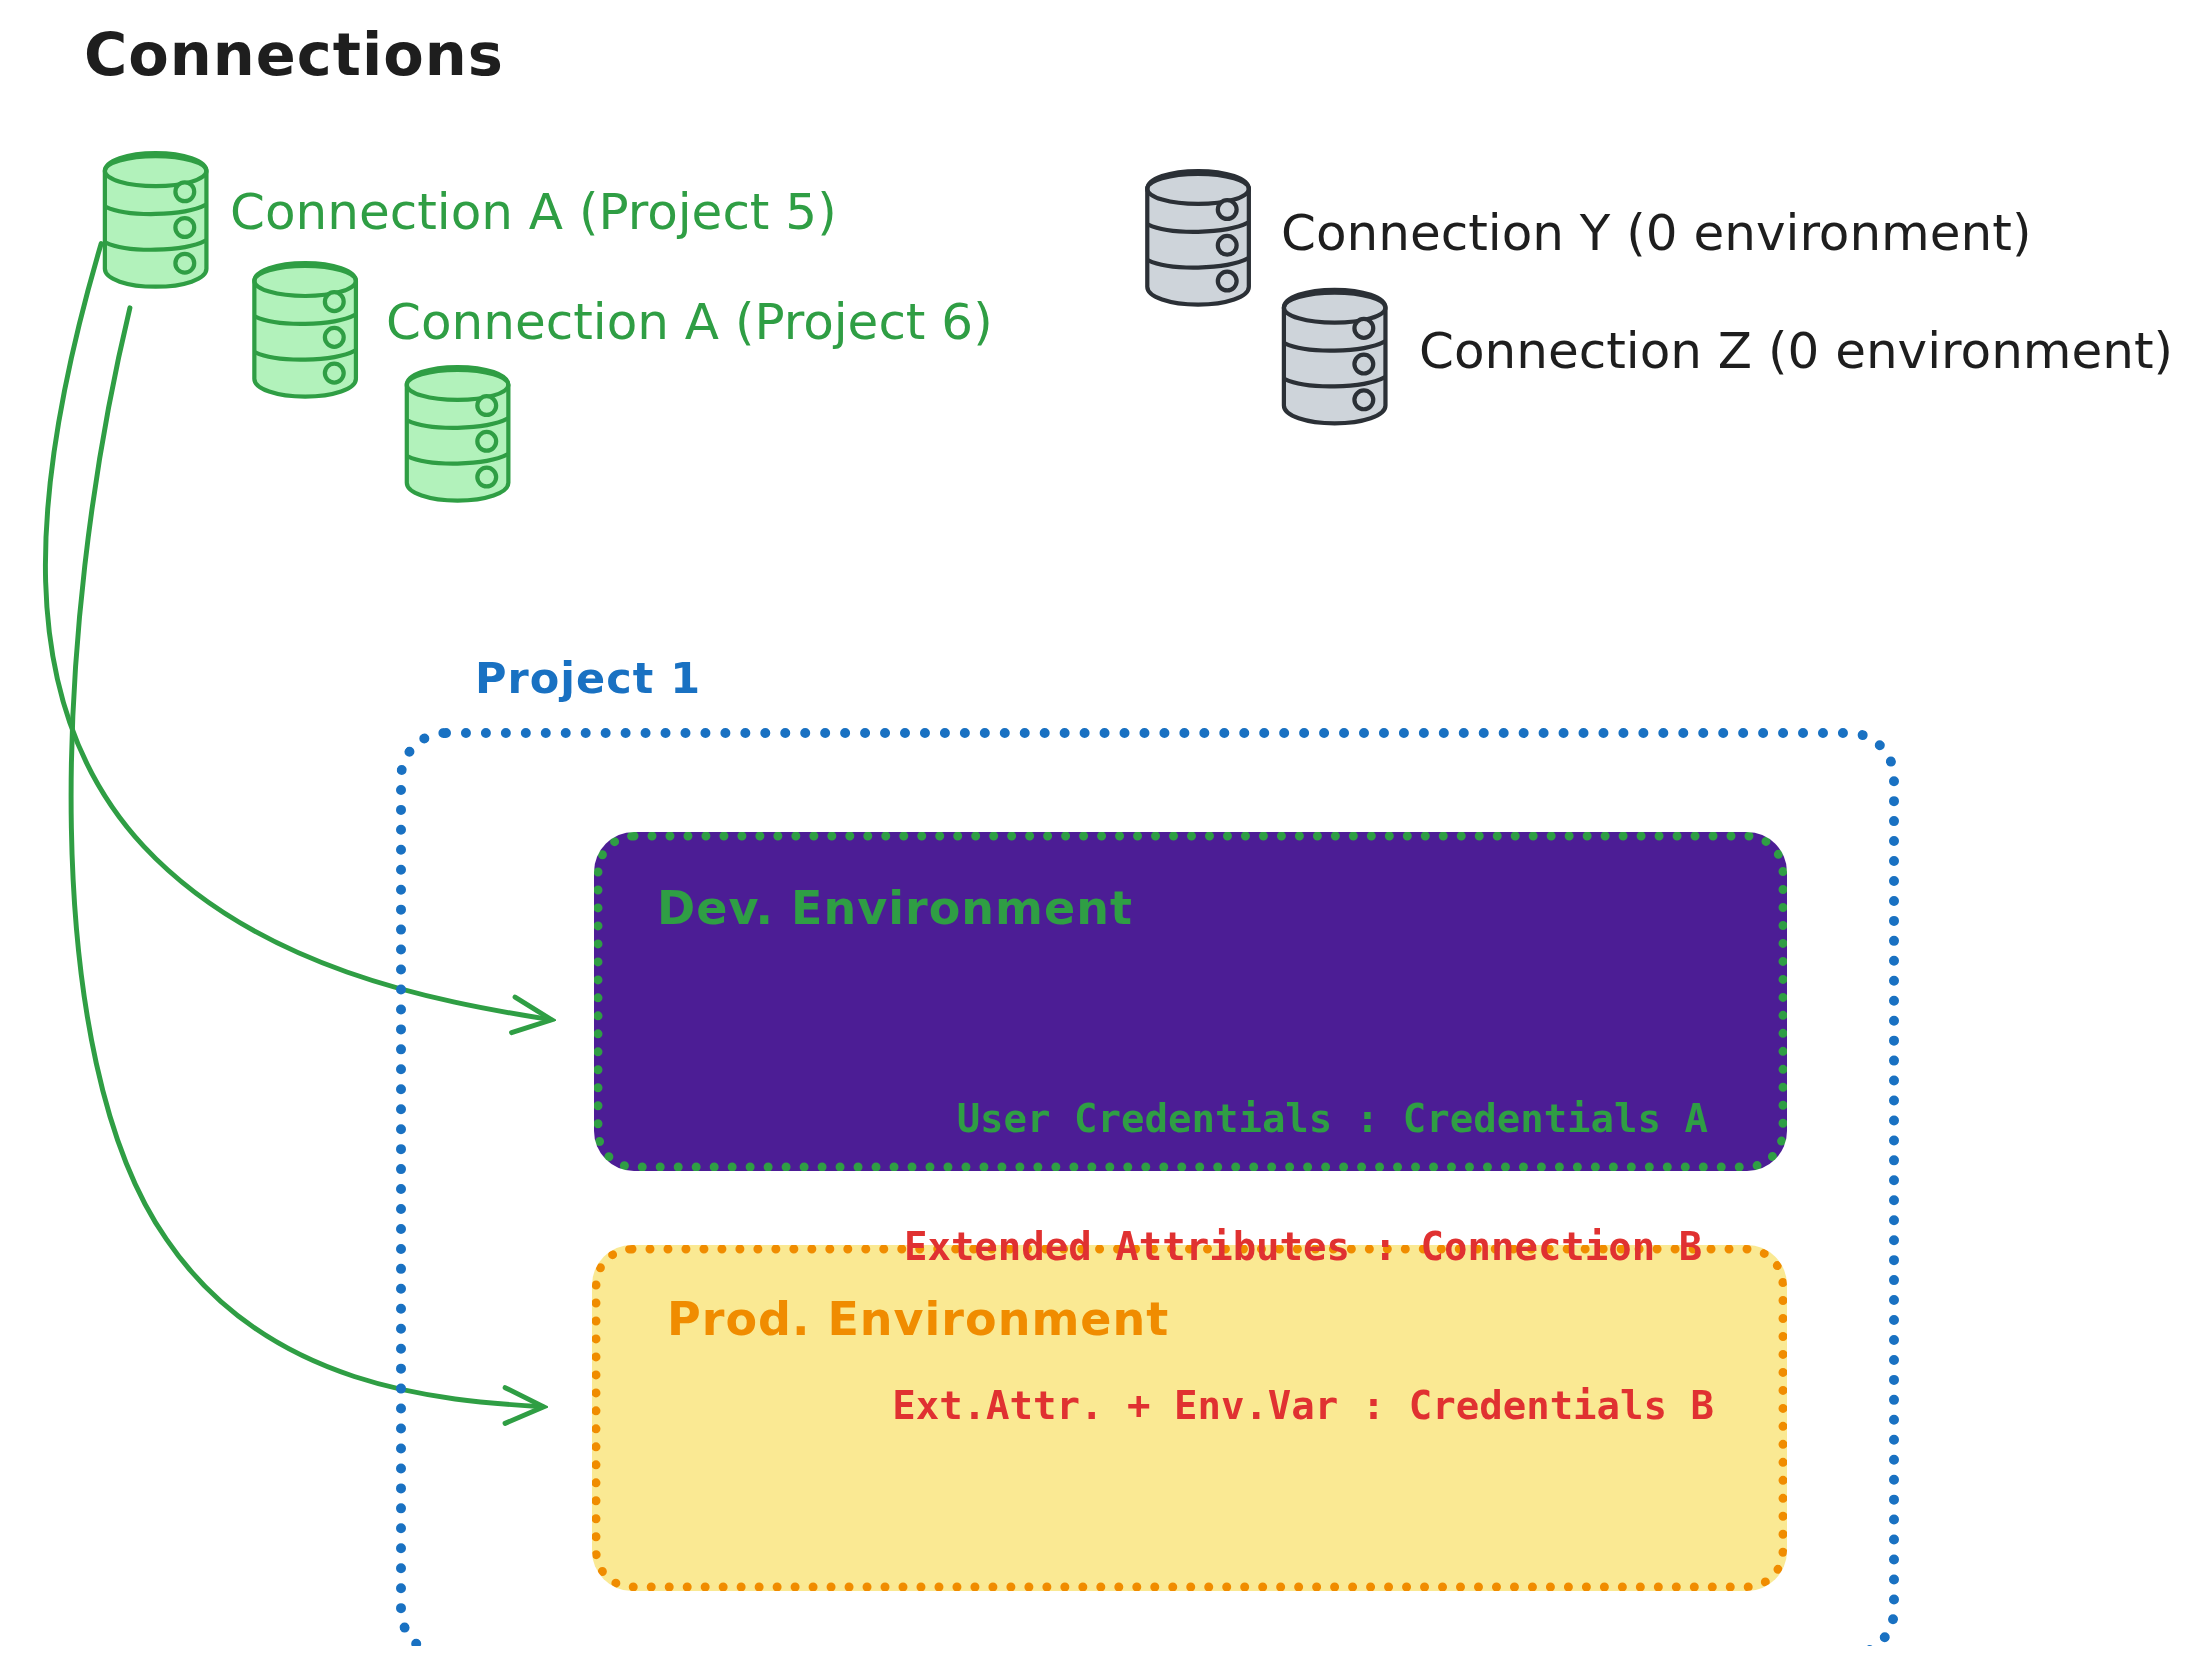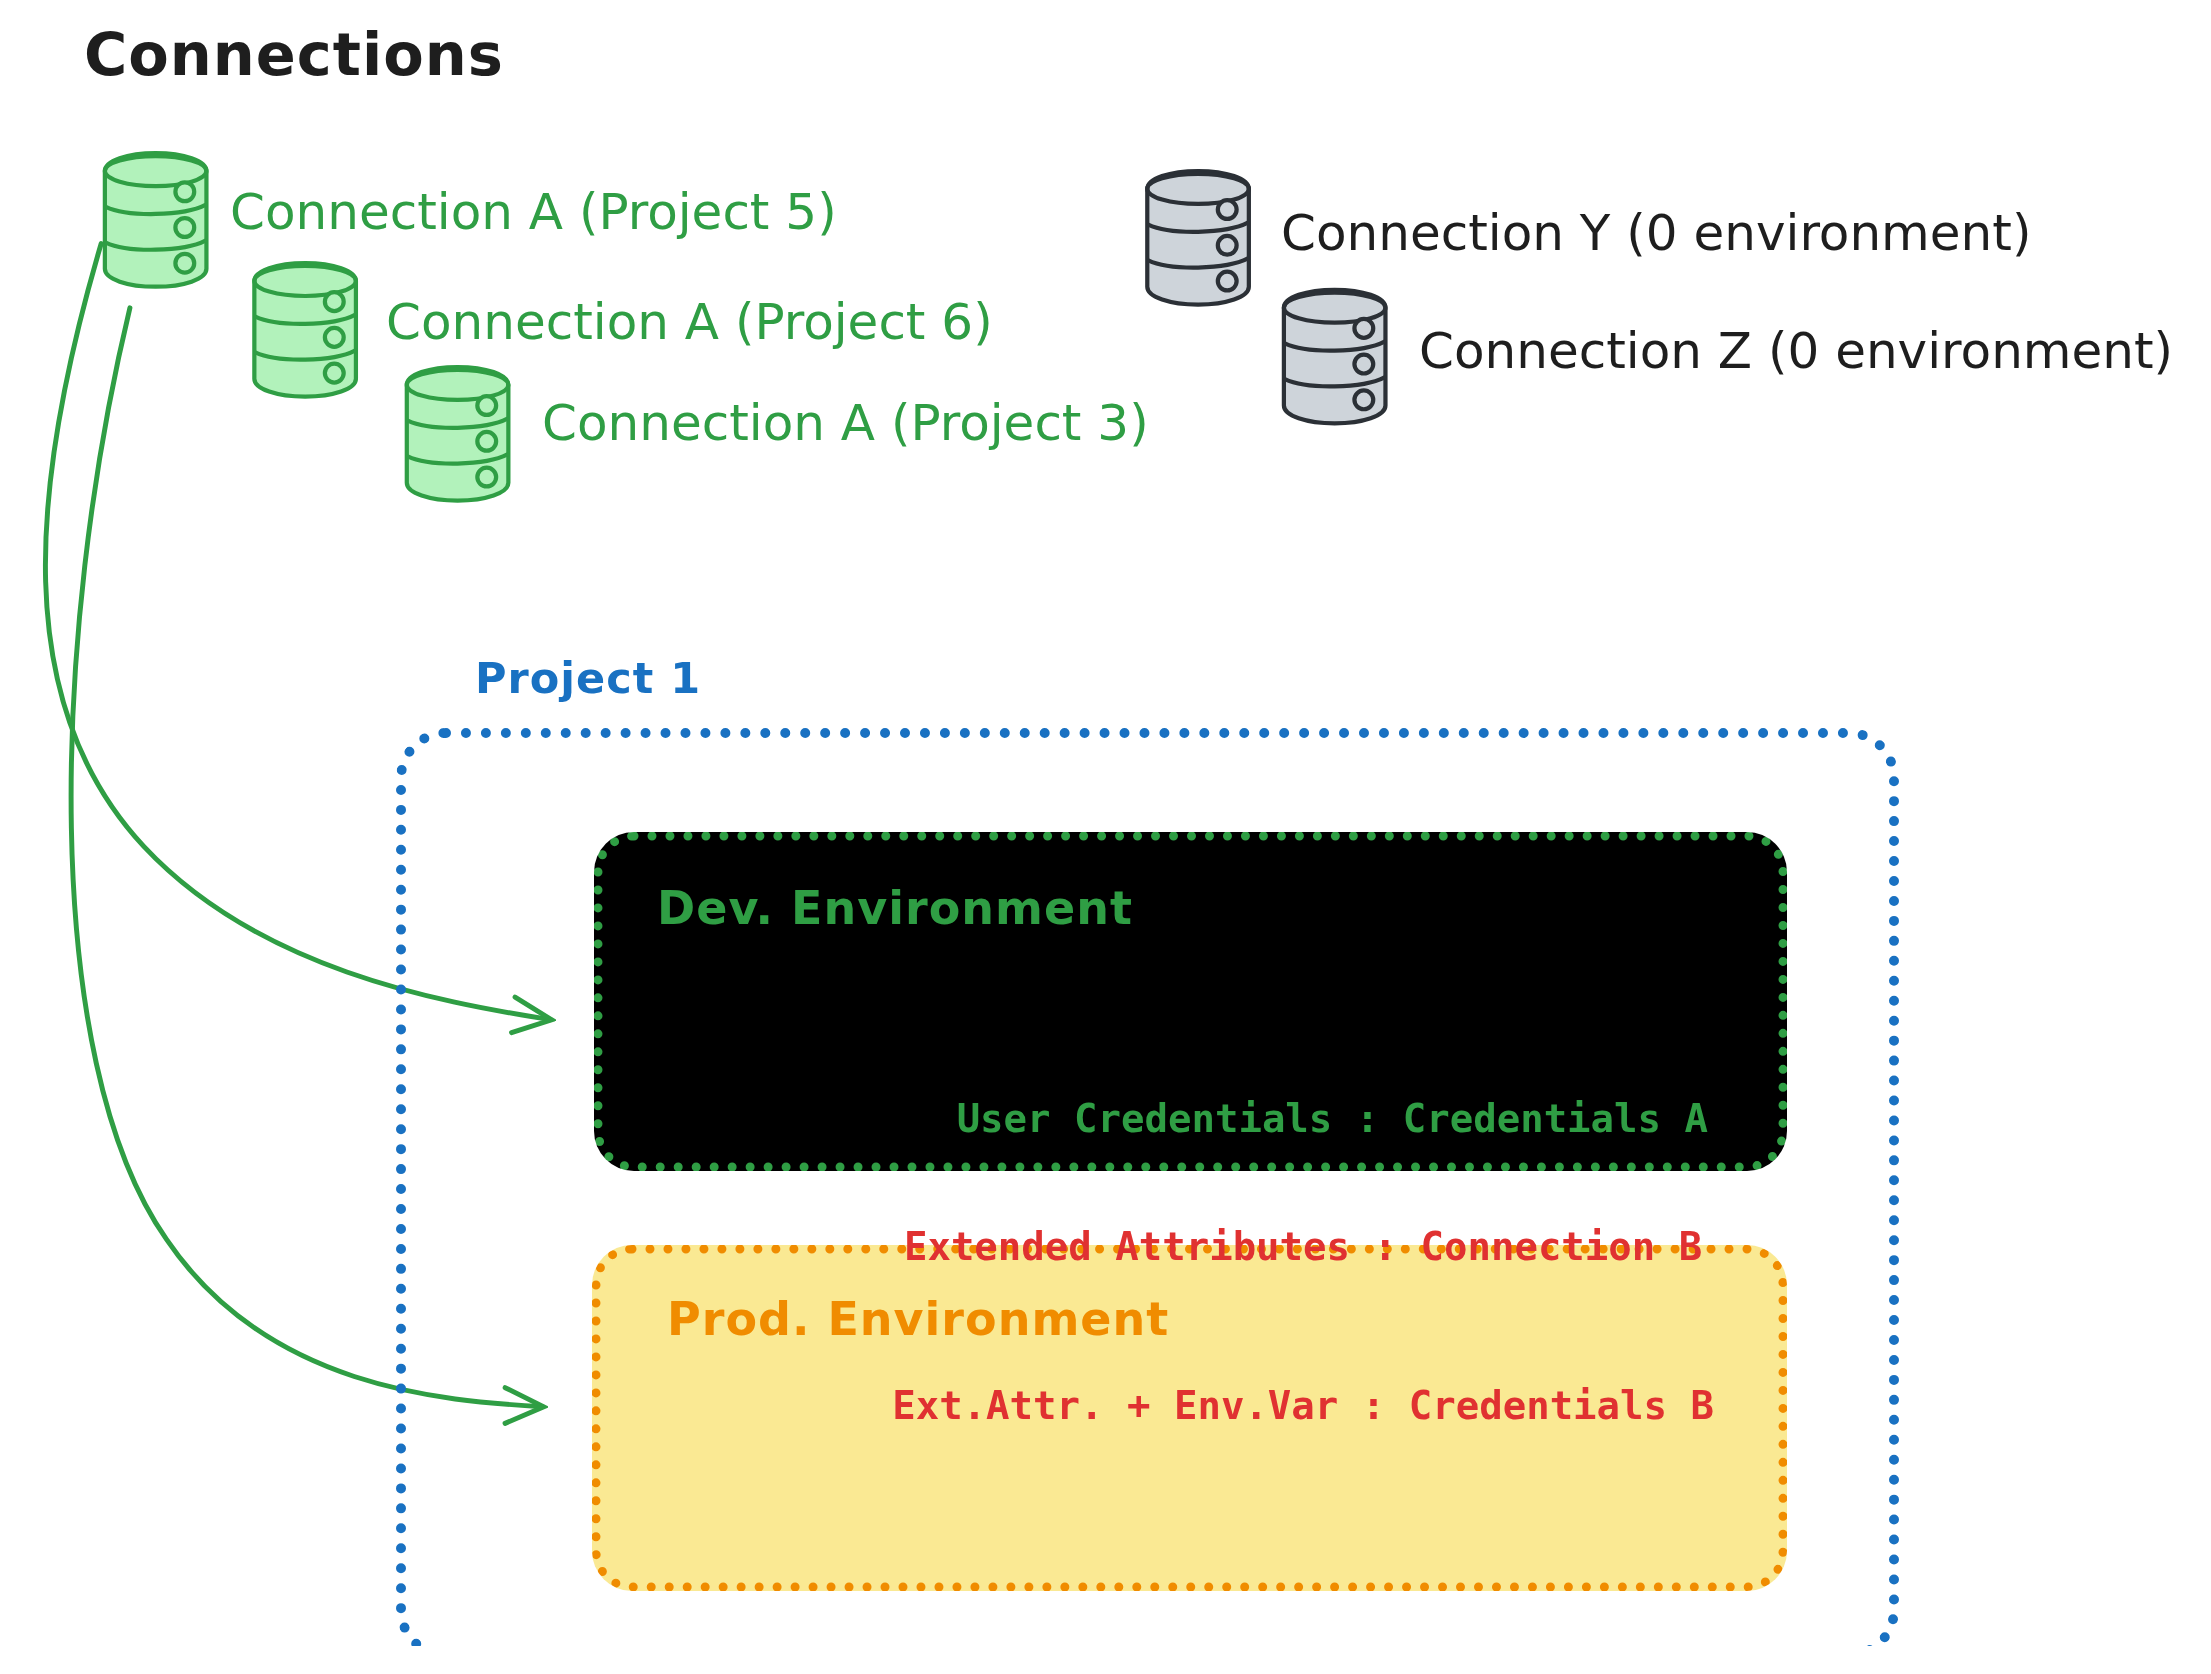--- a/index.html
+++ b/index.html
@@ -30,21 +30,21 @@
   }
 
   
   .outer-box{
     left:396px; top:728px; width:1503px; height:932px; box-sizing:border-box;
     border:10px dotted #1971c2; border-radius:50px; background:transparent;
   }
   .env-box{box-sizing:border-box; border-radius:40px;}
   .dev-box{
     left:594px; top:832px; width:1193px; height:339px;
-    background:#000000; border:9px dotted #2f9e44;
+    background:#4c1d95; border:9px dotted #2f9e44;
   }
   .prod-box{
     left:592px; top:1245px; width:1195px; height:346px;
     background:#fae993; border:9px dotted #f08c00;
   }
   .box-title{
     position:absolute; font-size:46px; font-weight:bold; white-space:nowrap;
     letter-spacing:1px;
   }
   .dev-box .box-title{left:54px; top:40px; color:#2f9e44;}
@@ -99,21 +99,20 @@
     </g>
     <g style="color:#2b3036; --db-fill:#ced4da;" transform="translate(1291,288) scale(0.95)">
       <use href="#db-cyl"></use>
     </g>
   </svg>
 
   <div class="abs main-title">Connections</div>
 
   <div class="abs lbl green lbl-a1">Connection A (Project 5)</div>
   <div class="abs lbl green lbl-a2">Connection A (Project 6)</div>
-  <div class="abs lbl green lbl-a3">Connection A (Project 3)</div>
 
   <div class="abs lbl ink lbl-y">Connection Y (0 environment)</div>
   <div class="abs lbl ink lbl-z">Connection Z (0 environment)</div>
 
   <div class="abs project-title">Project 1</div>
 
   <div class="abs outer-box"></div>
 
   <div class="abs env-box dev-box">
     <div class="box-title">Dev. Environment</div>

